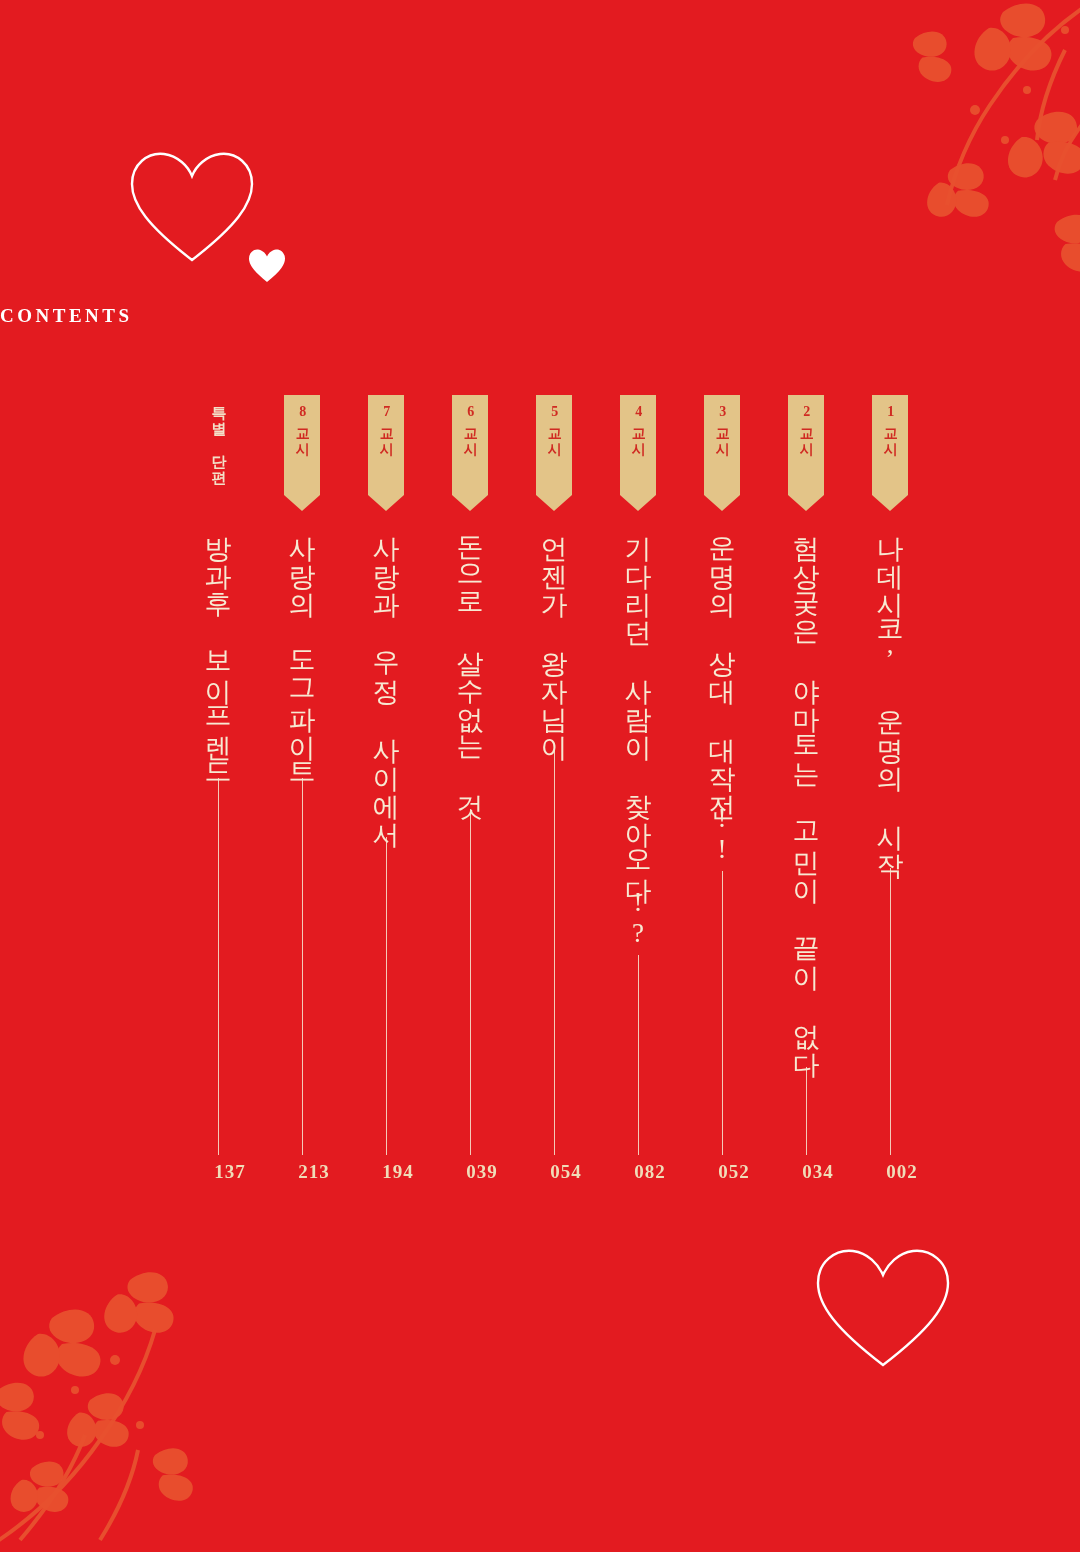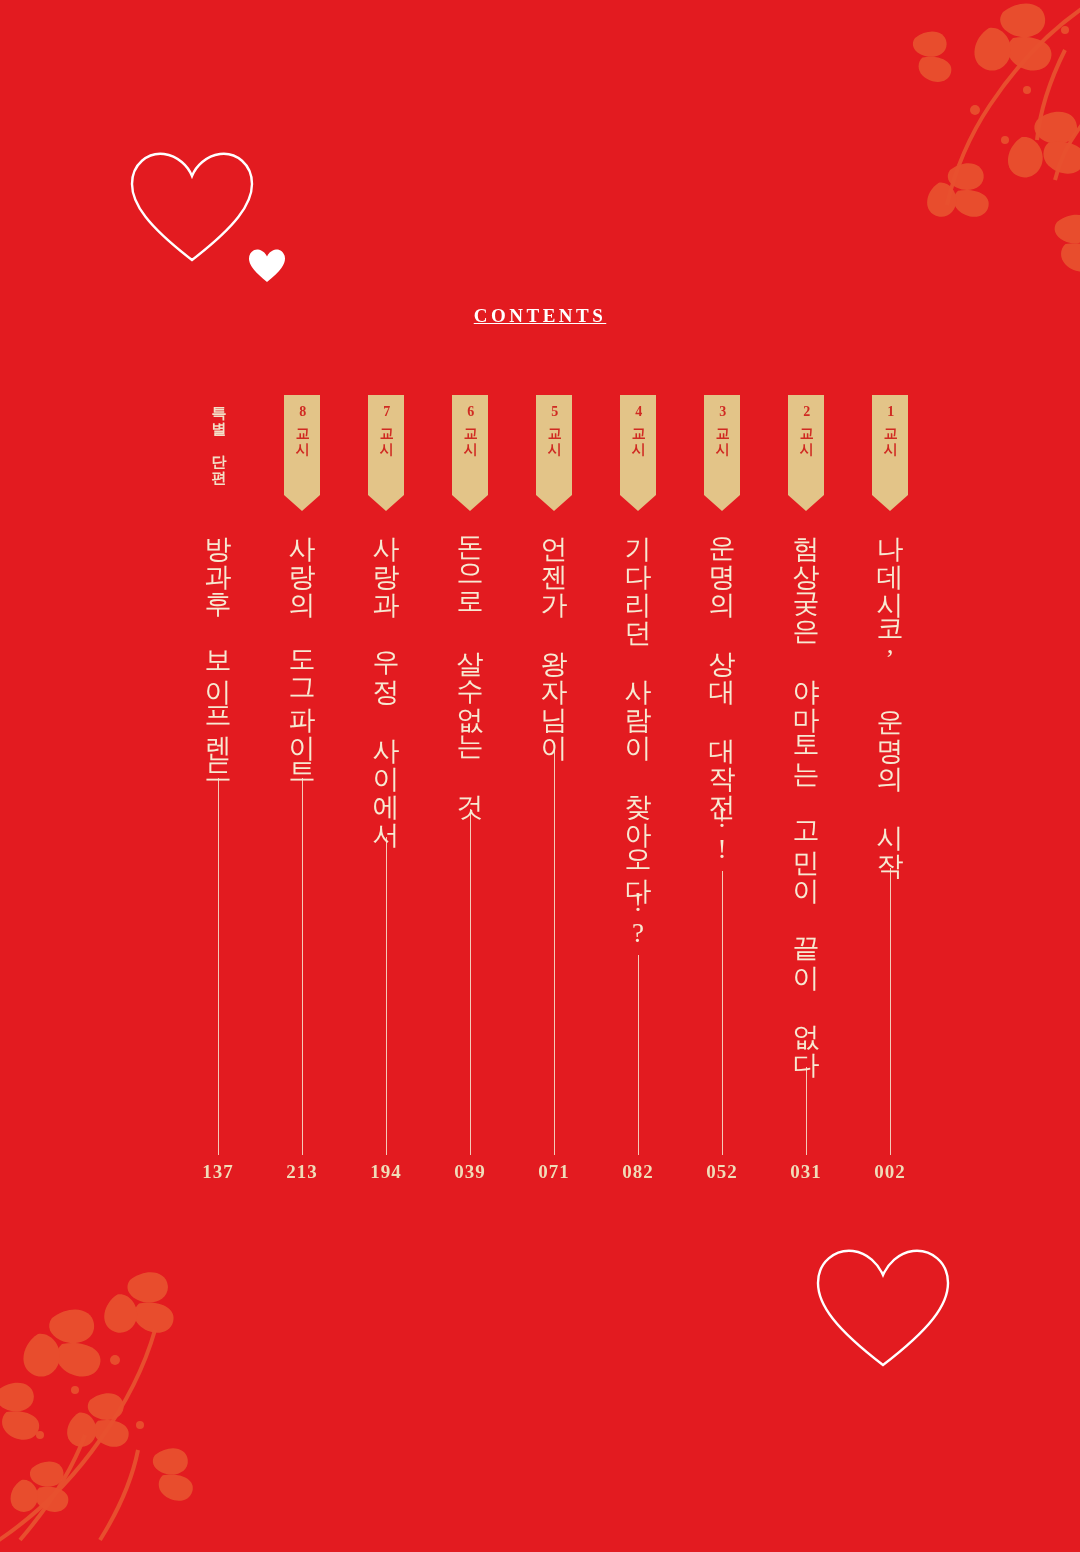--- a/index.html
+++ b/index.html
@@ -32,27 +32,26 @@
   .heart-big { top: 148px; left: 128px; }
   .heart-small { top: 248px; left: 248px; }
   .heart-bottom { bottom: 175px; right: 128px; }
 
   
   .contents-title {
     position: absolute;
     top: 305px;
     left: 0;
     width: 100%;
-    text-align: center;
+    text-align: left;
     color: #ffffff;
     font-size: 19px;
     letter-spacing: 3.5px;
     font-weight: bold;
     font-family: "Liberation Serif", "DejaVu Serif", serif;
-    text-decoration: underline;
   }
 
   
   .toc {
     position: absolute;
     top: 395px;
     left: 0;
     width: 1080px;
     height: 760px;
     display: flex;
@@ -129,21 +128,21 @@
   .chapter-rule {
     flex: 1;
     width: 1px;
     margin-top: 6px;
     background: linear-gradient(to bottom, rgba(247,233,210,0.85), rgba(247,233,210,0.85));
     min-height: 20px;
   }
   .page-num {
     position: absolute;
     bottom: -28px;
-    left: 0;
+    left: 12px;
     width: 100%;
     text-align: center;
     color: #f0dcb8;
     font-size: 19px;
     font-weight: bold;
     letter-spacing: 1px;
     font-family: "Liberation Serif", "DejaVu Serif", serif;
   }
 </style>
 </head>
@@ -265,21 +264,21 @@
       <div class="chapter-rule"></div>
       <div class="page-num">002</div>
     </div>
 
     <div class="toc-col">
       <div class="ribbon">
         <span class="ribbon-label">2교시</span>
       </div>
       <div class="chapter-title">험상궂은 야마토는 고민이 끝이 없다</div>
       <div class="chapter-rule"></div>
-      <div class="page-num">031</div>
+      <div class="page-num">034</div>
     </div>
 
     <div class="toc-col">
       <div class="ribbon">
         <span class="ribbon-label">3교시</span>
       </div>
       <div class="chapter-title">운명의 상대 대작전!!</div>
       <div class="chapter-rule"></div>
       <div class="page-num">052</div>
     </div>
@@ -292,21 +291,21 @@
       <div class="chapter-rule"></div>
       <div class="page-num">082</div>
     </div>
 
     <div class="toc-col">
       <div class="ribbon">
         <span class="ribbon-label">5교시</span>
       </div>
       <div class="chapter-title">언젠가 왕자님이</div>
       <div class="chapter-rule"></div>
-      <div class="page-num">071</div>
+      <div class="page-num">054</div>
     </div>
 
     <div class="toc-col">
       <div class="ribbon">
         <span class="ribbon-label">6교시</span>
       </div>
       <div class="chapter-title">돈으로 살수없는 것</div>
       <div class="chapter-rule"></div>
       <div class="page-num">039</div>
     </div>

